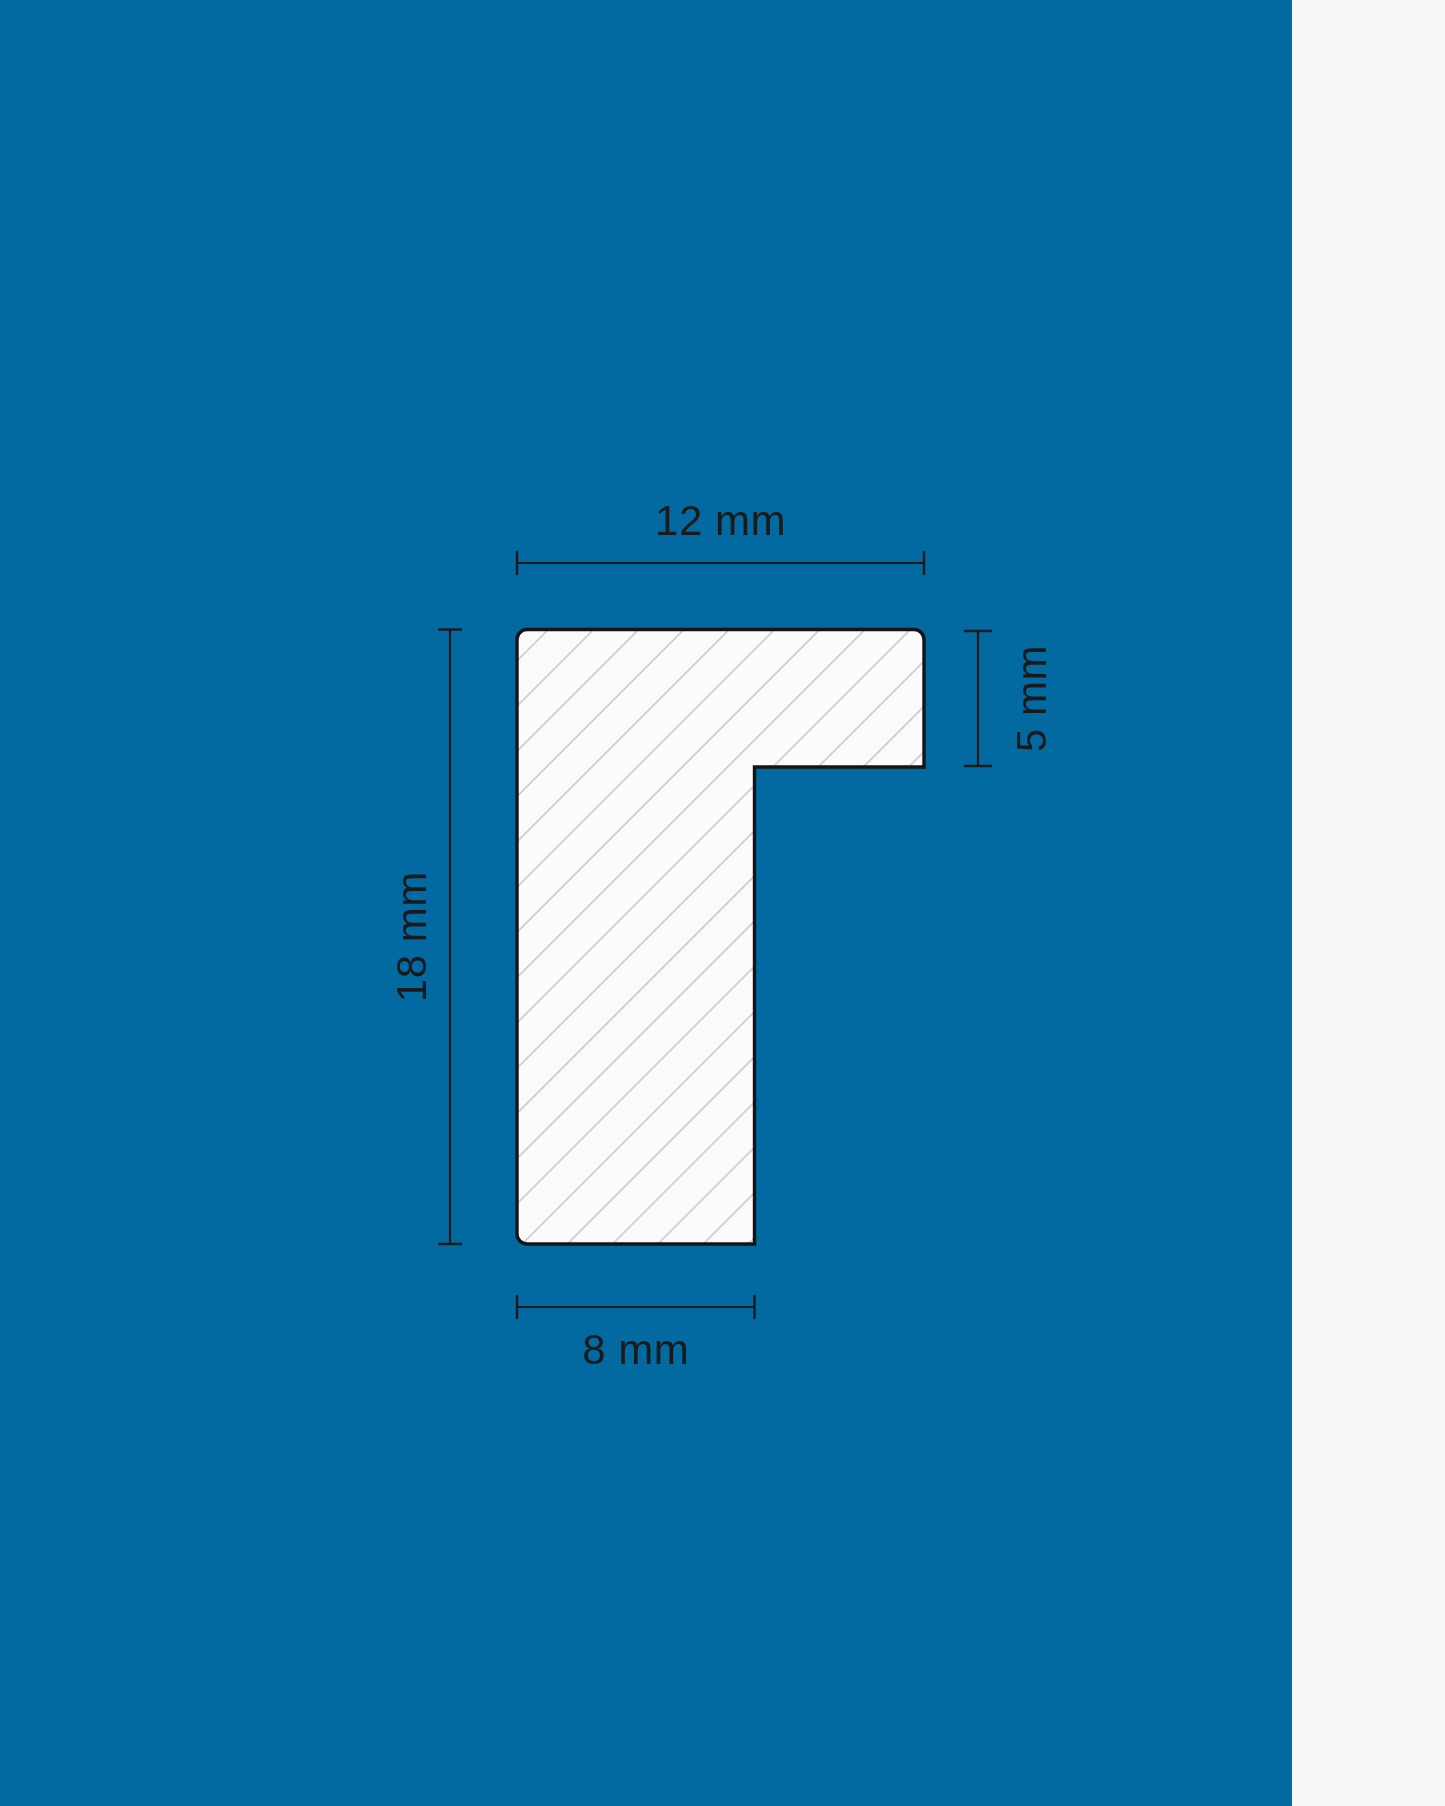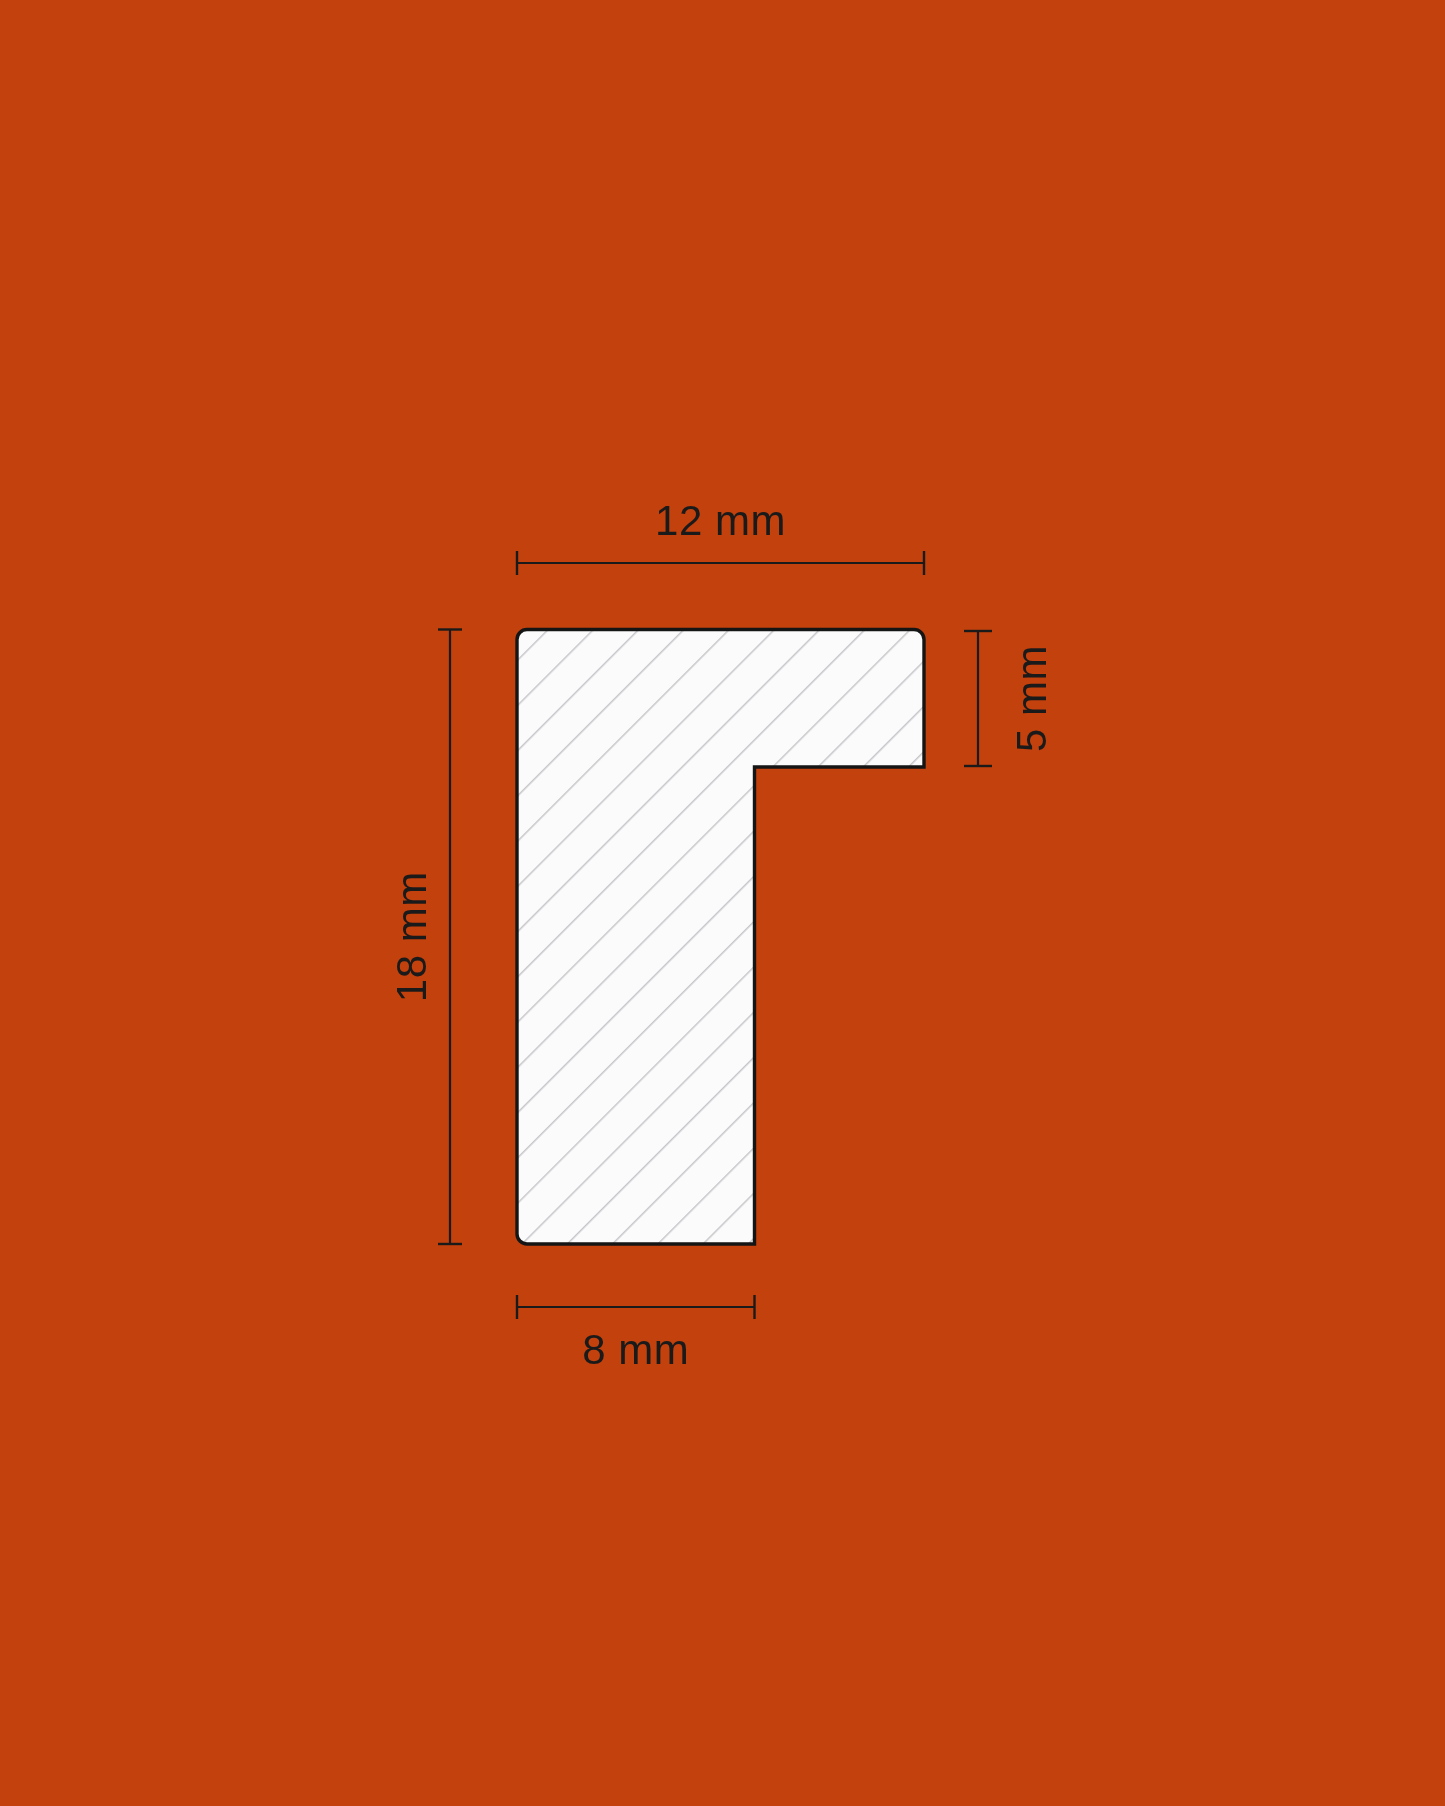--- a/index.html
+++ b/index.html
@@ -2,23 +2,23 @@
 <html><head>
 <meta charset="utf-8">
 <style>
   html, body {
     margin: 0;
     padding: 0;
     background: #f6f6f8;
   }
   .stage {
     position: relative;
-    width: 1445px;
+    width: 1292px;
     height: 1806px;
-    background: #c2410c;
+    background: #0369a1;
     overflow: hidden;
     font-family: "Liberation Sans", sans-serif;
     text-align: right;
   }
   svg { display: block; }
   .outline {
     fill: url(#hatch);
     stroke: #151515;
     stroke-width: 3.4;
     stroke-linejoin: miter;

